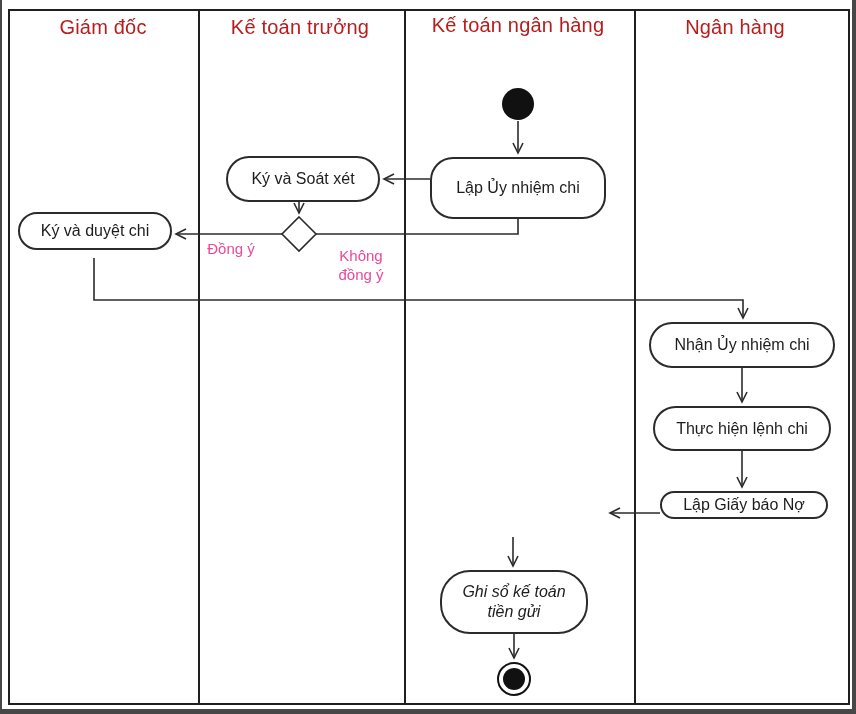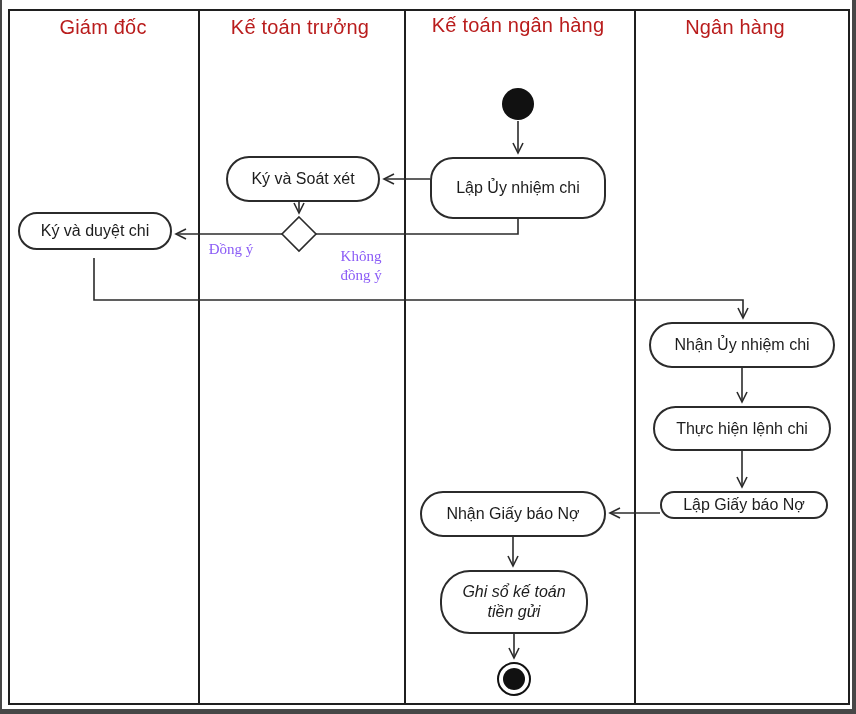--- a/index.html
+++ b/index.html
@@ -28,22 +28,22 @@
   .action {
     position:absolute; box-sizing:border-box; background:#ffffff;
     border:2px solid #2b2b2b; border-radius:23px;
     display:flex; align-items:center; justify-content:center;
     text-align:center; font-size:16px; color:#1c1c1c; z-index:3;
     line-height:1.25; padding:0 6px;
   }
   .action.two-line { border-radius:30px;font-style:italic; }
 
   .edge-label {
-    position:absolute; font-size:15px; color:#8b5cf6; text-align:center;
-    line-height:1.25; z-index:3;font-family:Liberation Serif, serif;
+    position:absolute; font-size:15px; color:#ec4899; text-align:center;
+    line-height:1.25; z-index:3;
   }
 </style>
 </head>
 <body>
 
 <div class="stage">
 
   <div class="frame-edge frame-left"></div>
   <div class="frame-edge frame-right"></div>
   <div class="frame-edge frame-bottom"></div>
@@ -95,19 +95,18 @@
       <circle cx="514" cy="679" r="11" fill="#111111"></circle>
     </g>
   </svg>
 
   <div class="action" style="left:430px; top:157px; width:176px; height:62px;">Lập Ủy nhiệm chi</div>
   <div class="action" style="left:226px; top:156px; width:154px; height:46px;">Ký và Soát xét</div>
   <div class="action" style="left:18px; top:212px; width:154px; height:38px;">Ký và duyệt chi</div>
   <div class="action" style="left:649px; top:322px; width:186px; height:46px;">Nhận Ủy nhiệm chi</div>
   <div class="action" style="left:653px; top:406px; width:178px; height:45px;">Thực hiện lệnh chi</div>
   <div class="action" style="left:660px; top:491px; width:168px; height:28px;">Lập Giấy báo Nợ</div>
-  <div class="action" style="left:420px; top:491px; width:186px; height:46px;">Nhận Giấy báo Nợ</div>
   <div class="action two-line" style="left:440px; top:570px; width:148px; height:64px;">Ghi sổ kế toán tiền gửi</div>
 
   <div class="edge-label" style="left:205px; top:240px; width:52px;">Đồng ý</div>
   <div class="edge-label" style="left:329px; top:247px; width:64px;">Không đồng ý</div>
 
 </div>
 
 </body></html>

